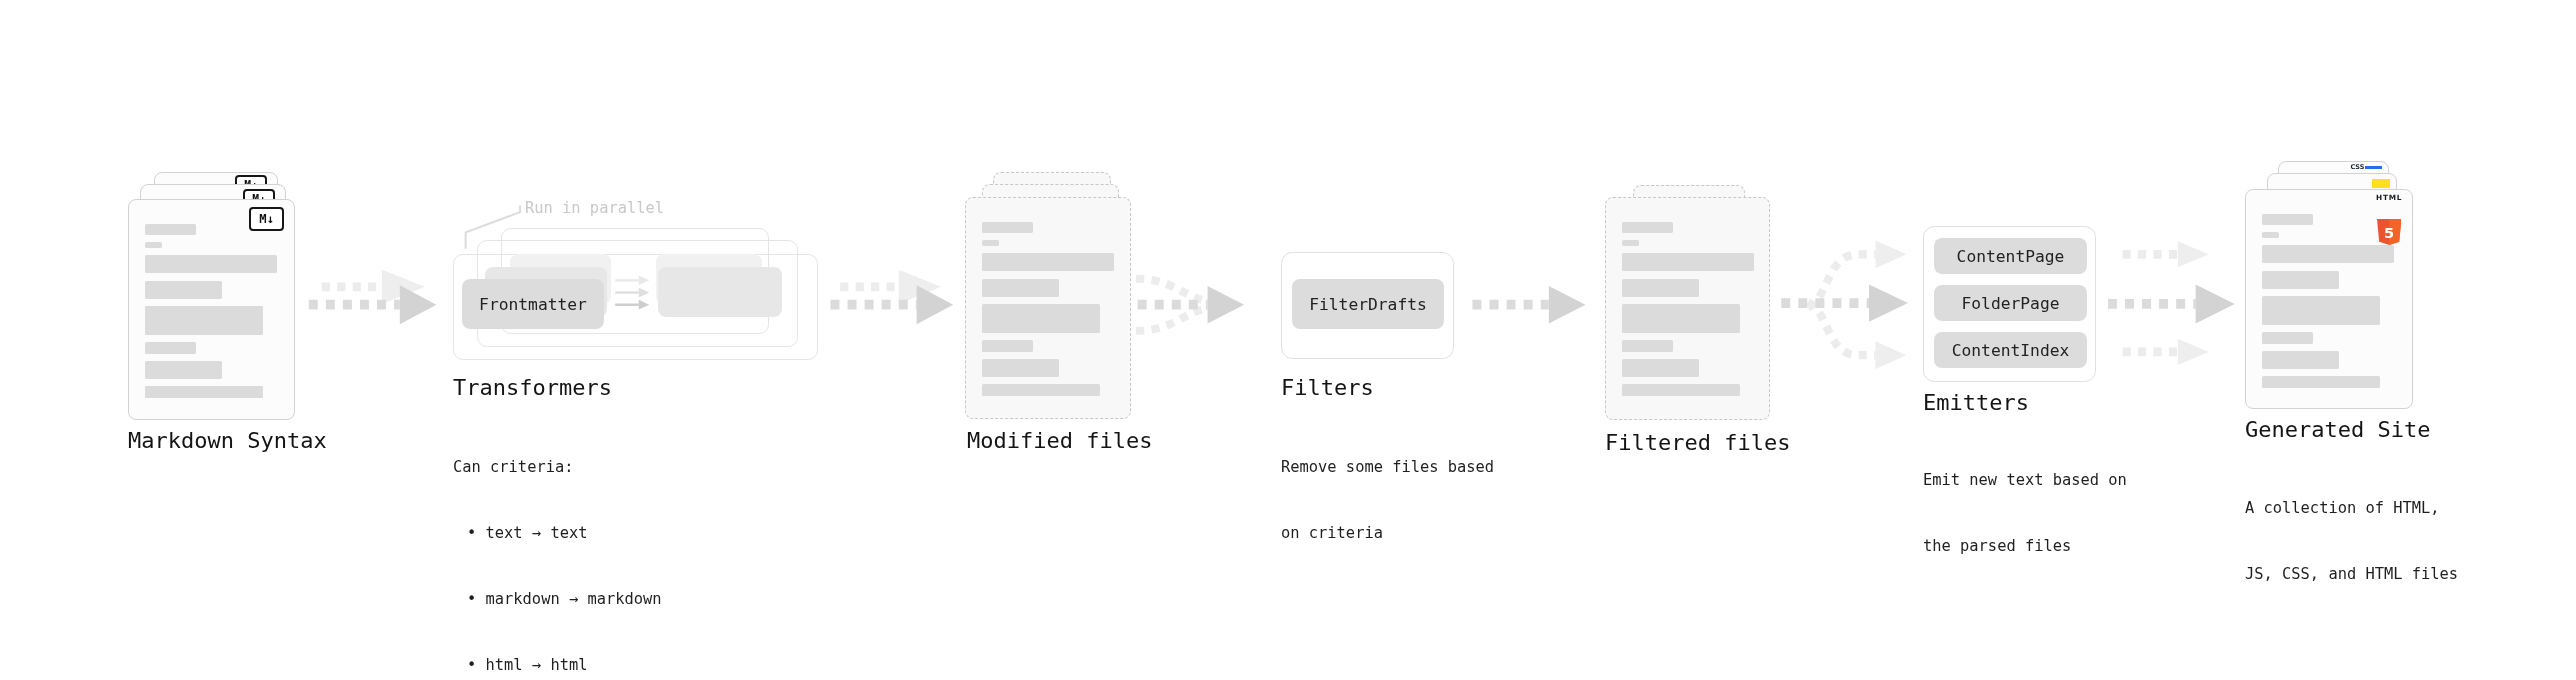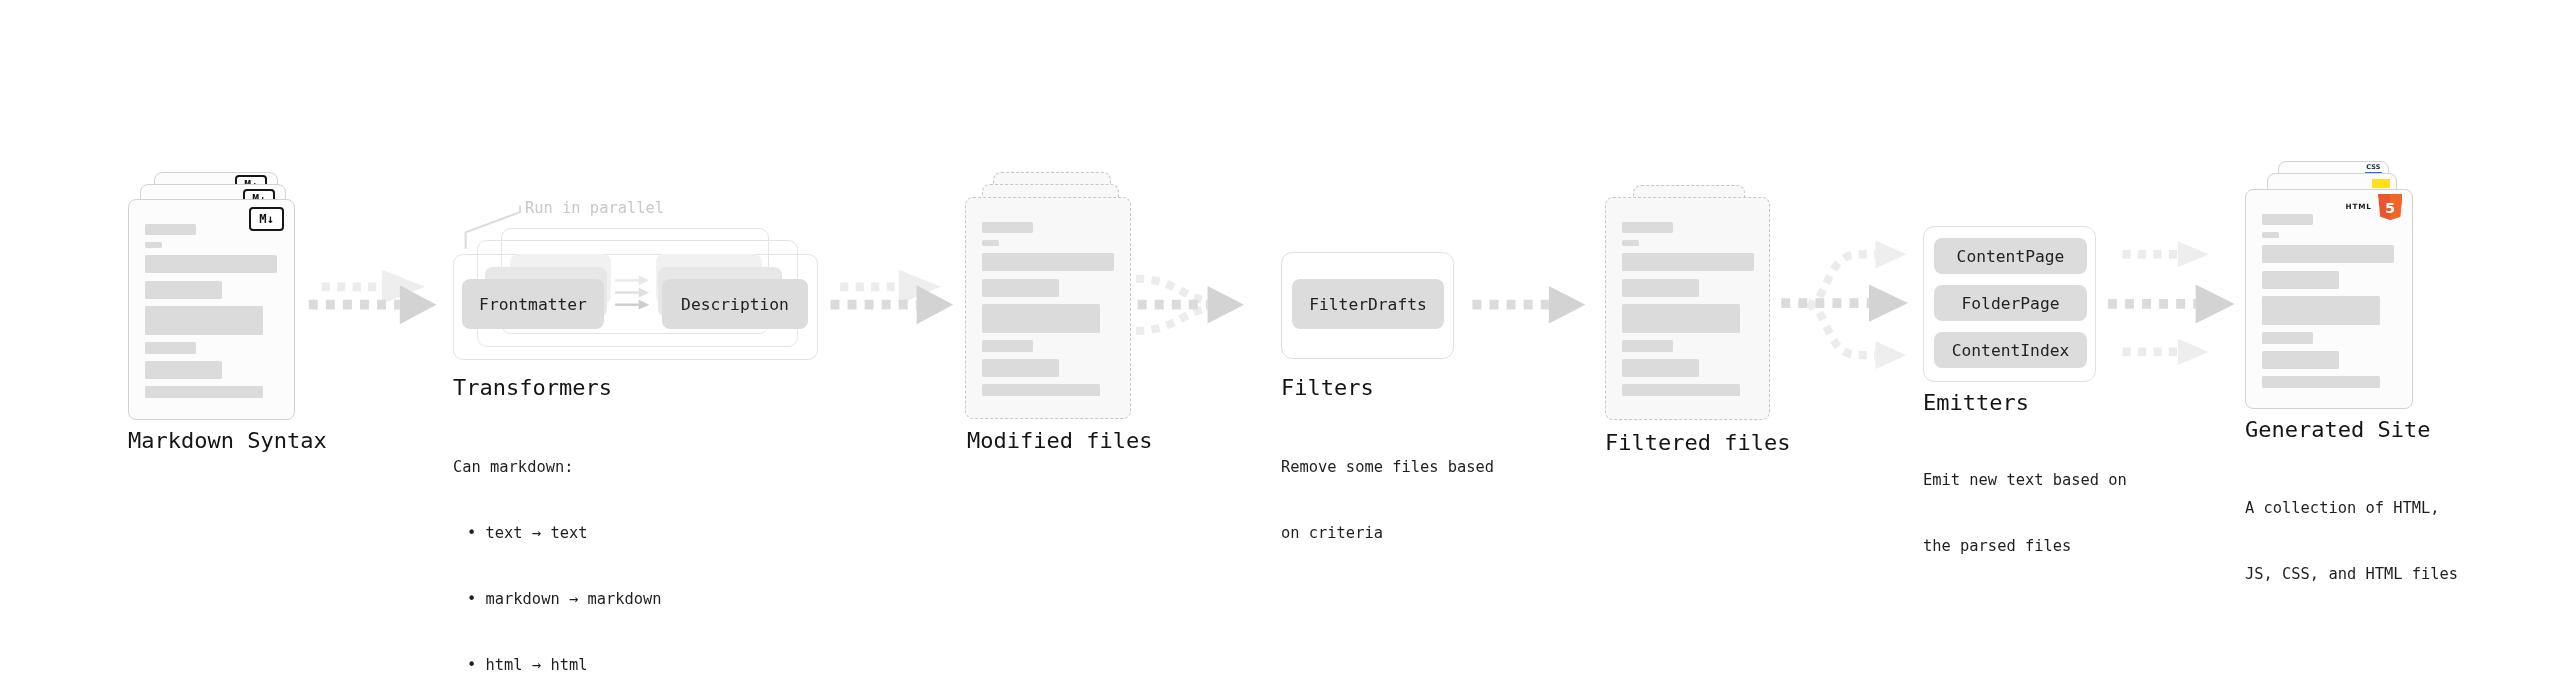--- a/index.html
+++ b/index.html
@@ -16,24 +16,24 @@
   .bars{display:flex;flex-direction:column;gap:7.3px;padding:23.6px 16.3px 0 16.3px;}
   .bar{background:#dbdbdb;border-radius:1.6px;flex:0 0 auto;}
 
   
   .md-badge{position:absolute;background:#ffffff;border:2.4px solid #161616;border-radius:4.1px;
             display:flex;align-items:center;justify-content:center;font-weight:bold;
             width:31px;height:19.5px;font-size:12.2px;line-height:1;color:#111;}
   .md-badge.small{width:28px;height:18px;font-size:11.4px;border-width:2px;}
 
   
-  .html5-logo{position:absolute;display:flex;flex-direction:row;align-items:center;gap:6px;}
+  .html5-logo{position:absolute;display:flex;flex-direction:column;align-items:center;gap:18px;}
   .html5-word{font-family:"DejaVu Sans","Liberation Sans",sans-serif;font-weight:bold;
               font-size:7.3px;line-height:7.3px;letter-spacing:0.8px;color:#17191c;}
-  .css-badge{position:absolute;display:flex;flex-direction:column;align-items:center;gap:0.8px;}
+  .css-badge{position:absolute;display:flex;align-items:center;gap:0.8px;}
   .css-word{font-family:"DejaVu Sans","Liberation Sans",sans-serif;font-weight:bold;
             font-size:6.5px;line-height:6.5px;color:#1b2430;}
   .css-bar{width:16.3px;height:2.4px;background:#2b6bf3;}
   .js-badge{position:absolute;width:18px;height:9px;background:#ffe01a;}
 
   
   .tf-container{position:absolute;box-sizing:border-box;border:1.6px solid #e4e4e4;border-radius:9.8px;background:transparent;}
   .pill{position:absolute;box-sizing:border-box;border-radius:8.1px;background:#dcdcdc;
         display:flex;align-items:center;justify-content:center;font-size:16.3px;color:#222;white-space:pre;}
   .pill.g1{background:#e7e7e7;}
@@ -152,27 +152,26 @@
   <div class="layer">
     <div class="tf-container" style="left:501px;top:228px;width:268px;height:106px"></div>
     <div class="tf-container" style="left:477px;top:240px;width:321px;height:107px"></div>
     <div class="tf-container" style="left:453px;top:254px;width:365px;height:106px"></div>
 
     <div class="pill g2" style="left:510px;top:254px;width:101px;height:50px"></div>
     <div class="pill g2" style="left:656px;top:254px;width:106px;height:50px"></div>
     <div class="pill g1" style="left:485px;top:267px;width:122px;height:50px"></div>
     <div class="pill g1" style="left:658px;top:267px;width:124px;height:50px"></div>
     <div class="pill" style="left:462px;top:279px;width:142px;height:50px">Frontmatter</div>
-    <div class="pill" style="left:662px;top:279px;width:146px;height:50px">Description</div>
 
     <div class="note-text" style="left:525px;top:200px">Run in parallel</div>
 
     <div class="stage-label" style="left:453px;top:376px">Transformers</div>
     <div class="stage-desc" style="left:453px;top:412px">
-      <div>Can markdown:</div>
+      <div>Can criteria:</div>
       <div class="indent">• text → text</div>
       <div class="indent">• markdown → markdown</div>
       <div class="indent">• html → html</div>
     </div>
   </div>
 
   <div class="layer">
     <div class="file-card dashed-card" style="left:993px;top:172px;width:118px;height:89px"></div>
     <div class="file-card dashed-card" style="left:982px;top:184px;width:137px;height:89px"></div>
     <div class="file-card dashed-card" style="left:965px;top:197px;width:166px;height:222px">

